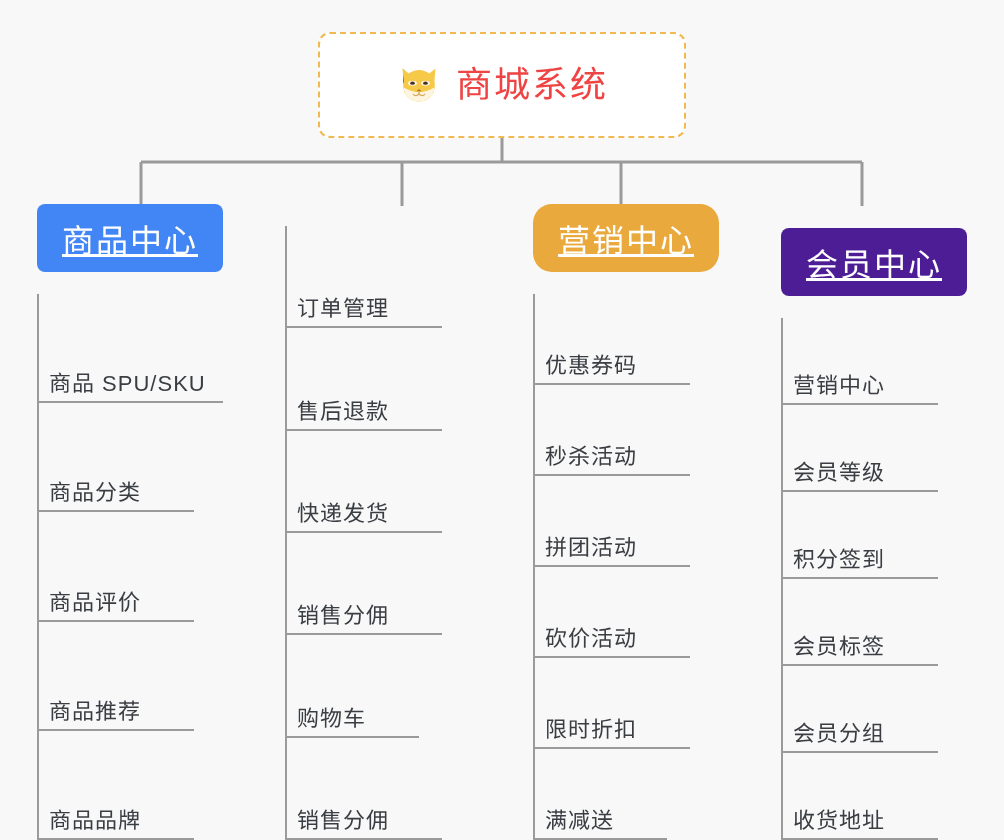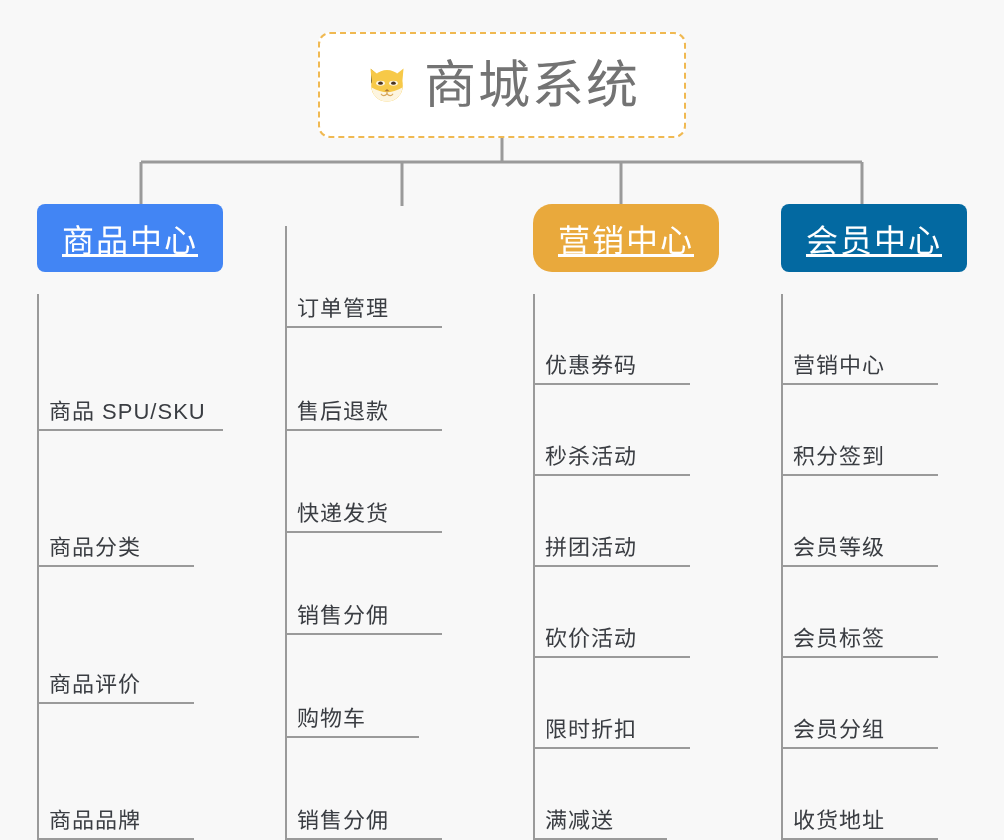--- a/index.html
+++ b/index.html
@@ -31,22 +31,22 @@
     box-sizing: border-box;
     background: #ffffff;
     border: 2px dashed #f0b952;
     border-radius: 12px;
     display: flex;
     align-items: center;
     justify-content: center;
     gap: 14px;
   }
   .root-title {
-    font-size: 52px;
-    color: #737373;
+    font-size: 36px;
+    color: #ef4444;
     letter-spacing: 2px;
     line-height: 1;
     white-space: nowrap;
   }
   .dog-icon {
     width: 46px;
     height: 46px;
     display: block;
     flex: 0 0 auto;
   }
@@ -86,21 +86,21 @@
     justify-content: center;
     color: #ffffff;
     font-size: 32px;
     letter-spacing: 2px;
     box-sizing: border-box;
     text-decoration: underline;
   }
   .cat-box.c-blue   { background: #4285f4; }
   .cat-box.c-red    { background: #e85a58; }
   .cat-box.c-orange { background: #e9a93c; border-radius: 19px; }
-  .cat-box.c-green  { background: #0369a1; }
+  .cat-box.c-green  { background: #4c1d95; margin-top: 24px; }
 
   .items {
     position: relative;
     margin-top: 22px;
     padding-left: 2px;
     flex: 1 1 auto;
     display: flex;
     flex-direction: column;
   }
   
@@ -191,20 +191,25 @@
             <span class="leaf-label">商品分类</span>
           </div>
         </div>
       <div class="leaf">
           <div class="leaf-inner short">
             <span class="leaf-label">商品评价</span>
           </div>
         </div>
       <div class="leaf">
           <div class="leaf-inner short">
+            <span class="leaf-label">商品推荐</span>
+          </div>
+        </div>
+      <div class="leaf">
+          <div class="leaf-inner short">
             <span class="leaf-label">商品品牌</span>
           </div>
         </div>
     </div>
   </div>
 
   <div class="column">
     <div class="items">
       <div class="leaf">
           <div class="leaf-inner short">
@@ -282,30 +287,30 @@
       <span>会员中心</span>
     </div>
     <div class="items">
       <div class="leaf">
           <div class="leaf-inner short">
             <span class="leaf-label">营销中心</span>
           </div>
         </div>
       <div class="leaf">
           <div class="leaf-inner short">
+            <span class="leaf-label">会员等级</span>
+          </div>
+        </div>
+      <div class="leaf">
+          <div class="leaf-inner short">
             <span class="leaf-label">积分签到</span>
           </div>
         </div>
       <div class="leaf">
           <div class="leaf-inner short">
-            <span class="leaf-label">会员等级</span>
-          </div>
-        </div>
-      <div class="leaf">
-          <div class="leaf-inner short">
             <span class="leaf-label">会员标签</span>
           </div>
         </div>
       <div class="leaf">
           <div class="leaf-inner short">
             <span class="leaf-label">会员分组</span>
           </div>
         </div>
       <div class="leaf">
           <div class="leaf-inner short">

